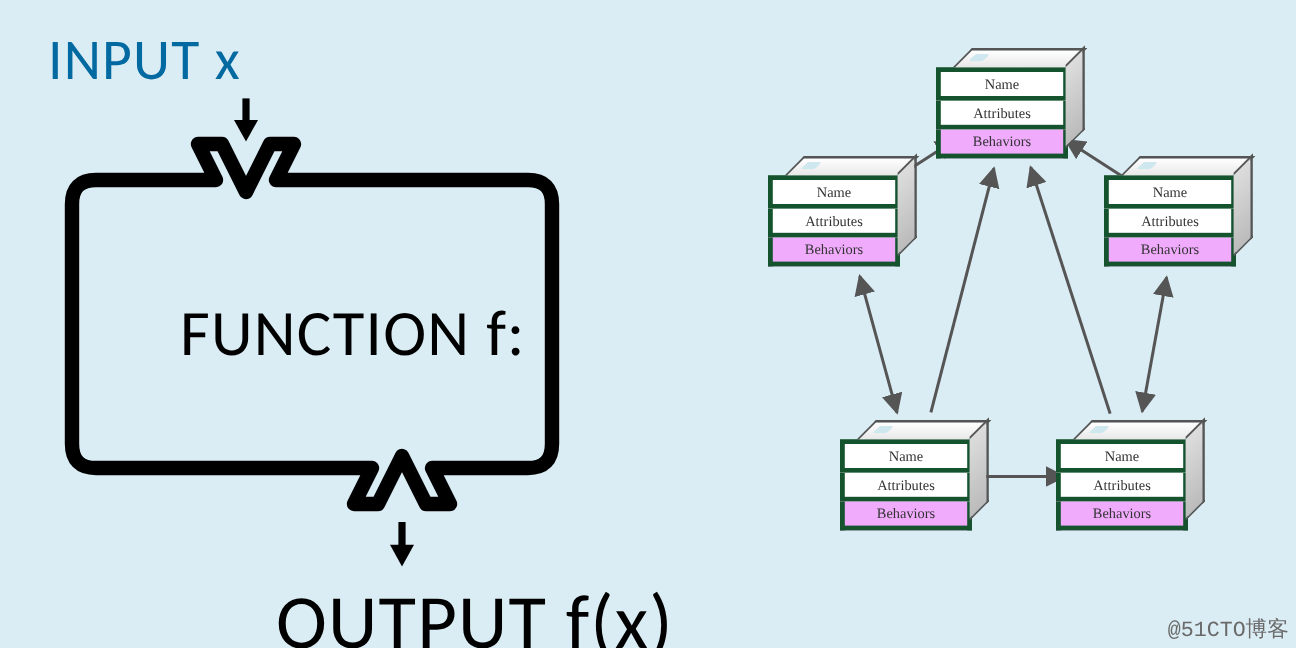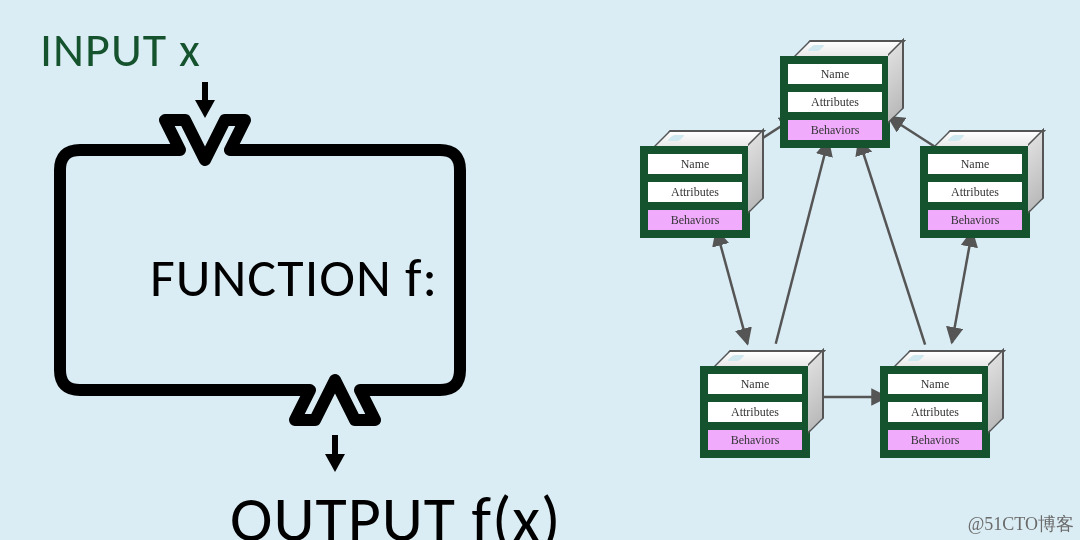--- a/index.html
+++ b/index.html
@@ -4,28 +4,28 @@
 <style>
   html,body{margin:0;padding:0}
   body{
     width:1080px;height:540px;
     background:#dbedf4;
     font-family:Calibri,Arial,sans-serif;
     position:relative;overflow:hidden;
   }
   .wm{
     position:absolute;right:6px;bottom:4px;
-    font-size:18px;color:#6a6a6a;font-family:Liberation Serif, serif;
+    font-size:18px;color:#6a6a6a;font-family:Liberation Mono, monospace;
   }
 
   
   .left{position:absolute;left:40px;top:20px;width:480px;height:500px}
   .input-label{
     position:absolute;left:0;top:0;
-    font-size:48px;color:#14532d;letter-spacing:1px;white-space:nowrap;
+    font-size:48px;color:#0369a1;letter-spacing:1px;white-space:nowrap;
   }
   .output-label{
     position:absolute;left:190px;top:460px;
     font-size:64px;color:#000000;letter-spacing:1px;white-space:nowrap;
   }
   .fn-label{
     position:absolute;left:110px;top:225px;
     font-size:54px;color:#000;letter-spacing:1px;white-space:nowrap;
   }
   .fn-svg{position:absolute;left:0;top:0}
@@ -50,21 +50,21 @@
     background:#cfe7ef;border-radius:2px;
   }
   .cube .side{
     position:absolute;right:-14px;top:14px;width:14px;height:66px;
     border:2px solid #555;border-left:none;
     background:linear-gradient(#ddd,#bbb);
     transform:skewY(-45deg);transform-origin:top left;
   }
   .cube .row{
     height:20px;line-height:20px;text-align:center;
-    background:#fff;border:8px solid #14532d;font-size:12px;
+    background:#fff;border:4px solid #14532d;font-size:12px;
   }
   .cube .row.attr,.cube .row.beh{border-top:none}
   .cube .row.beh{background:#f0abfc}
 
   .arrows{position:absolute;left:0;top:0}
 </style>
 </head>
 <body>
 
 <div class="left">

